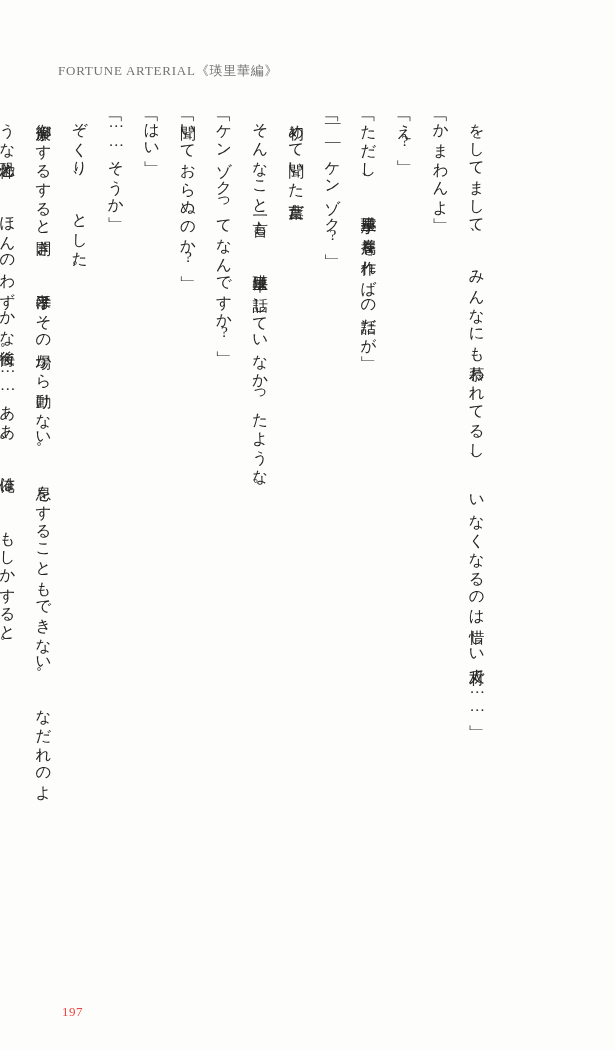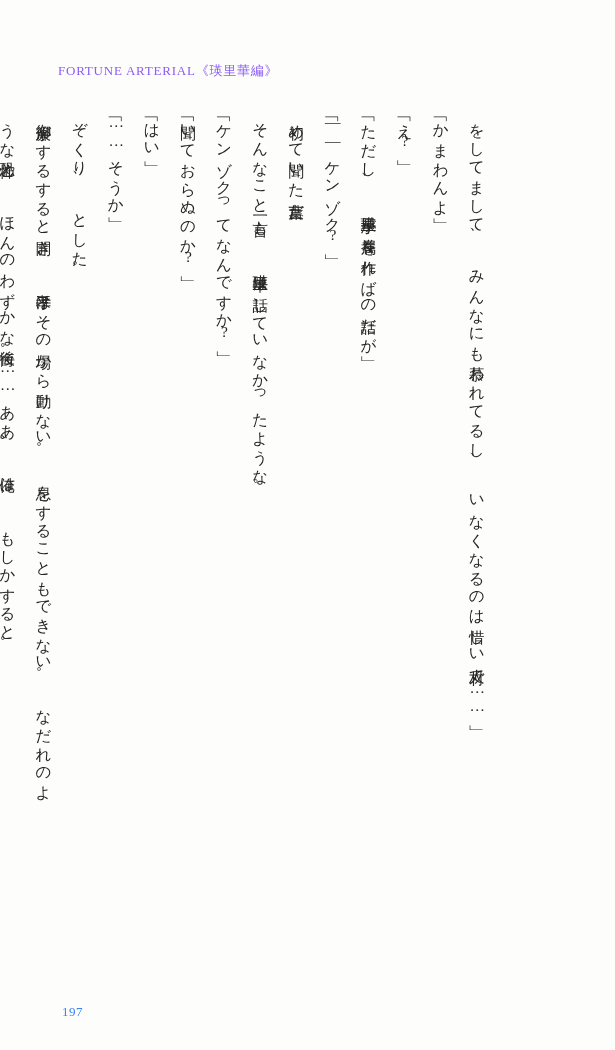--- a/index.html
+++ b/index.html
@@ -22,21 +22,21 @@
     background: #fdfdfb;
   }
 
   
   .running-header {
     position: absolute;
     top: 62px;
     left: 58px;
     font-size: 13px;
     letter-spacing: 0.06em;
-    color: #8b5cf6;
+    color: #737373;
     white-space: nowrap;
     font-family: "Liberation Serif", "DejaVu Serif", serif;
   }
 
   
   .body-text {
     position: absolute;
     top: 112px;
     right: 48px;
     height: 830px;
@@ -56,21 +56,21 @@
     margin: 0;
     padding: 0;
     height: 100%;
   }
 
   .page-number {
     position: absolute;
     left: 62px;
     bottom: 30px;
     font-size: 13px;
-    color: #3b82f6;
+    color: #ef4444;
     letter-spacing: 0.04em;
   }
 </style>
 </head>
 <body>
 
 <div class="page">
 
   <div class="running-header">FORTUNE ARTERIAL《瑛里華編》</div>
 

